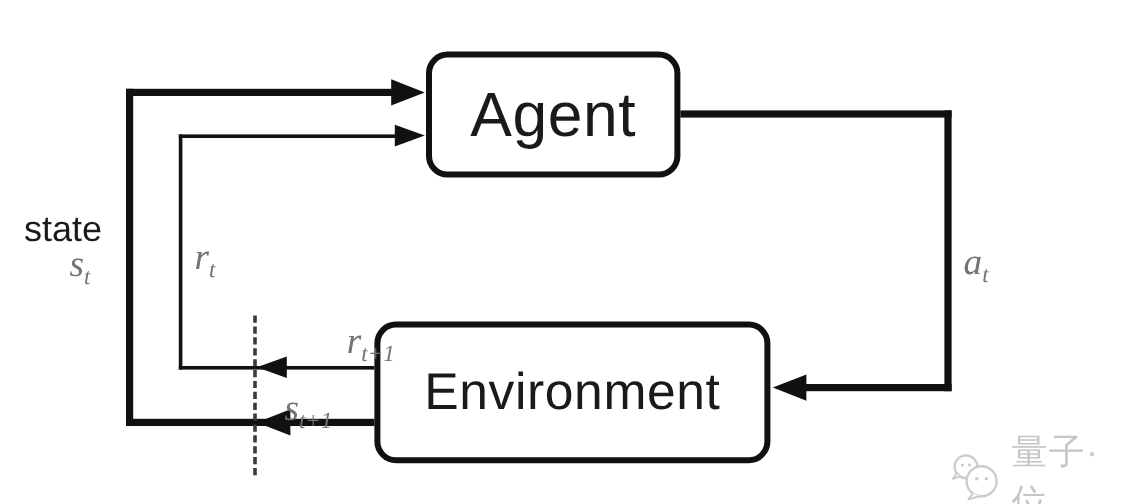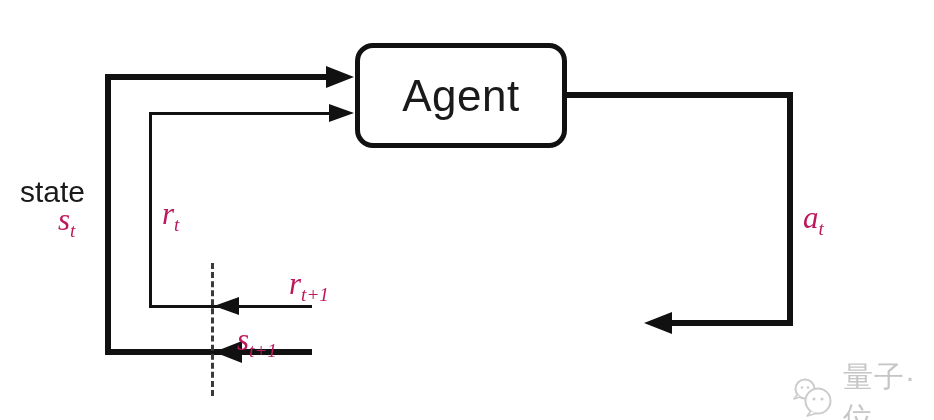--- a/index.html
+++ b/index.html
@@ -15,21 +15,21 @@
   .node{
     position:absolute;
     border:5px solid #111111;
     border-radius:18px;
     background:#ffffff;
     display:flex;align-items:center;justify-content:center;
     box-sizing:border-box;
   }
   .node-agent{left:355px;top:43px;width:212px;height:105px;}
   .node-env{left:312px;top:268px;width:330px;height:118px;}
-  .node-label{font-size:44px;color:#1a1a1a;letter-spacing:0.5px;}
+  .node-label{font-size:52px;color:#1a1a1a;letter-spacing:0.5px;}
   .node-env .node-label{font-size:43px;}
 
   
   .line{position:absolute;background:#111111;}
   
   .arr{position:absolute;width:0;height:0;}
   .arr-r-thick{border-top:11px solid transparent;border-bottom:11px solid transparent;border-left:28px solid #111111;}
   .arr-l-thick{border-top:11px solid transparent;border-bottom:11px solid transparent;border-right:28px solid #111111;}
   .arr-r-thin{border-top:9px solid transparent;border-bottom:9px solid transparent;border-left:25px solid #111111;}
   .arr-l-thin{border-top:9px solid transparent;border-bottom:9px solid transparent;border-right:25px solid #111111;}
@@ -38,21 +38,21 @@
     position:absolute;left:211px;top:263px;height:133px;width:0;
     border-left:3px dashed #3a3a3a;
   }
 
   
   .lbl{position:absolute;font-size:30px;line-height:1.05;color:#1a1a1a;}
   .mathvar{
     position:absolute;
     font-family:"Liberation Serif", serif;
     font-style:italic;
-    font-size:31px;line-height:1;color:#be185d;
+    font-size:31px;line-height:1;color:#737373;
   }
   .mathvar sub{
     font-size:0.62em;
     font-style:italic;
     vertical-align:-0.35em;
     line-height:0;
   }
 
   
   .watermark{
@@ -88,20 +88,23 @@
   <div class="line" style="left:567px;top:92px;width:226px;height:6px;"></div>
   <div class="line" style="left:787px;top:92px;width:6px;height:234px;"></div>
   <div class="line" style="left:668px;top:320px;width:125px;height:6px;"></div>
   <div class="arr arr-l-thick" style="left:644px;top:312px;"></div>
 
   <div class="dashed-line"></div>
 
   <div class="node node-agent">
     <span class="node-label">Agent</span>
   </div>
+  <div class="node node-env">
+    <span class="node-label">Environment</span>
+  </div>
 
   <div class="lbl" style="left:20px;top:176px;">state</div>
   <div class="mathvar" style="left:58px;top:204px;"><i>s</i><sub>t</sub></div>
 
   <div class="mathvar" style="left:162px;top:198px;font-family:Liberation Serif, serif;"><i>r</i><sub>t</sub></div>
 
   <div class="mathvar" style="left:803px;top:202px;"><i>a</i><sub>t</sub></div>
 
   <div class="mathvar" style="left:241px;top:268px;margin-left:48px;"><i>r</i><sub>t+1</sub></div>
 

